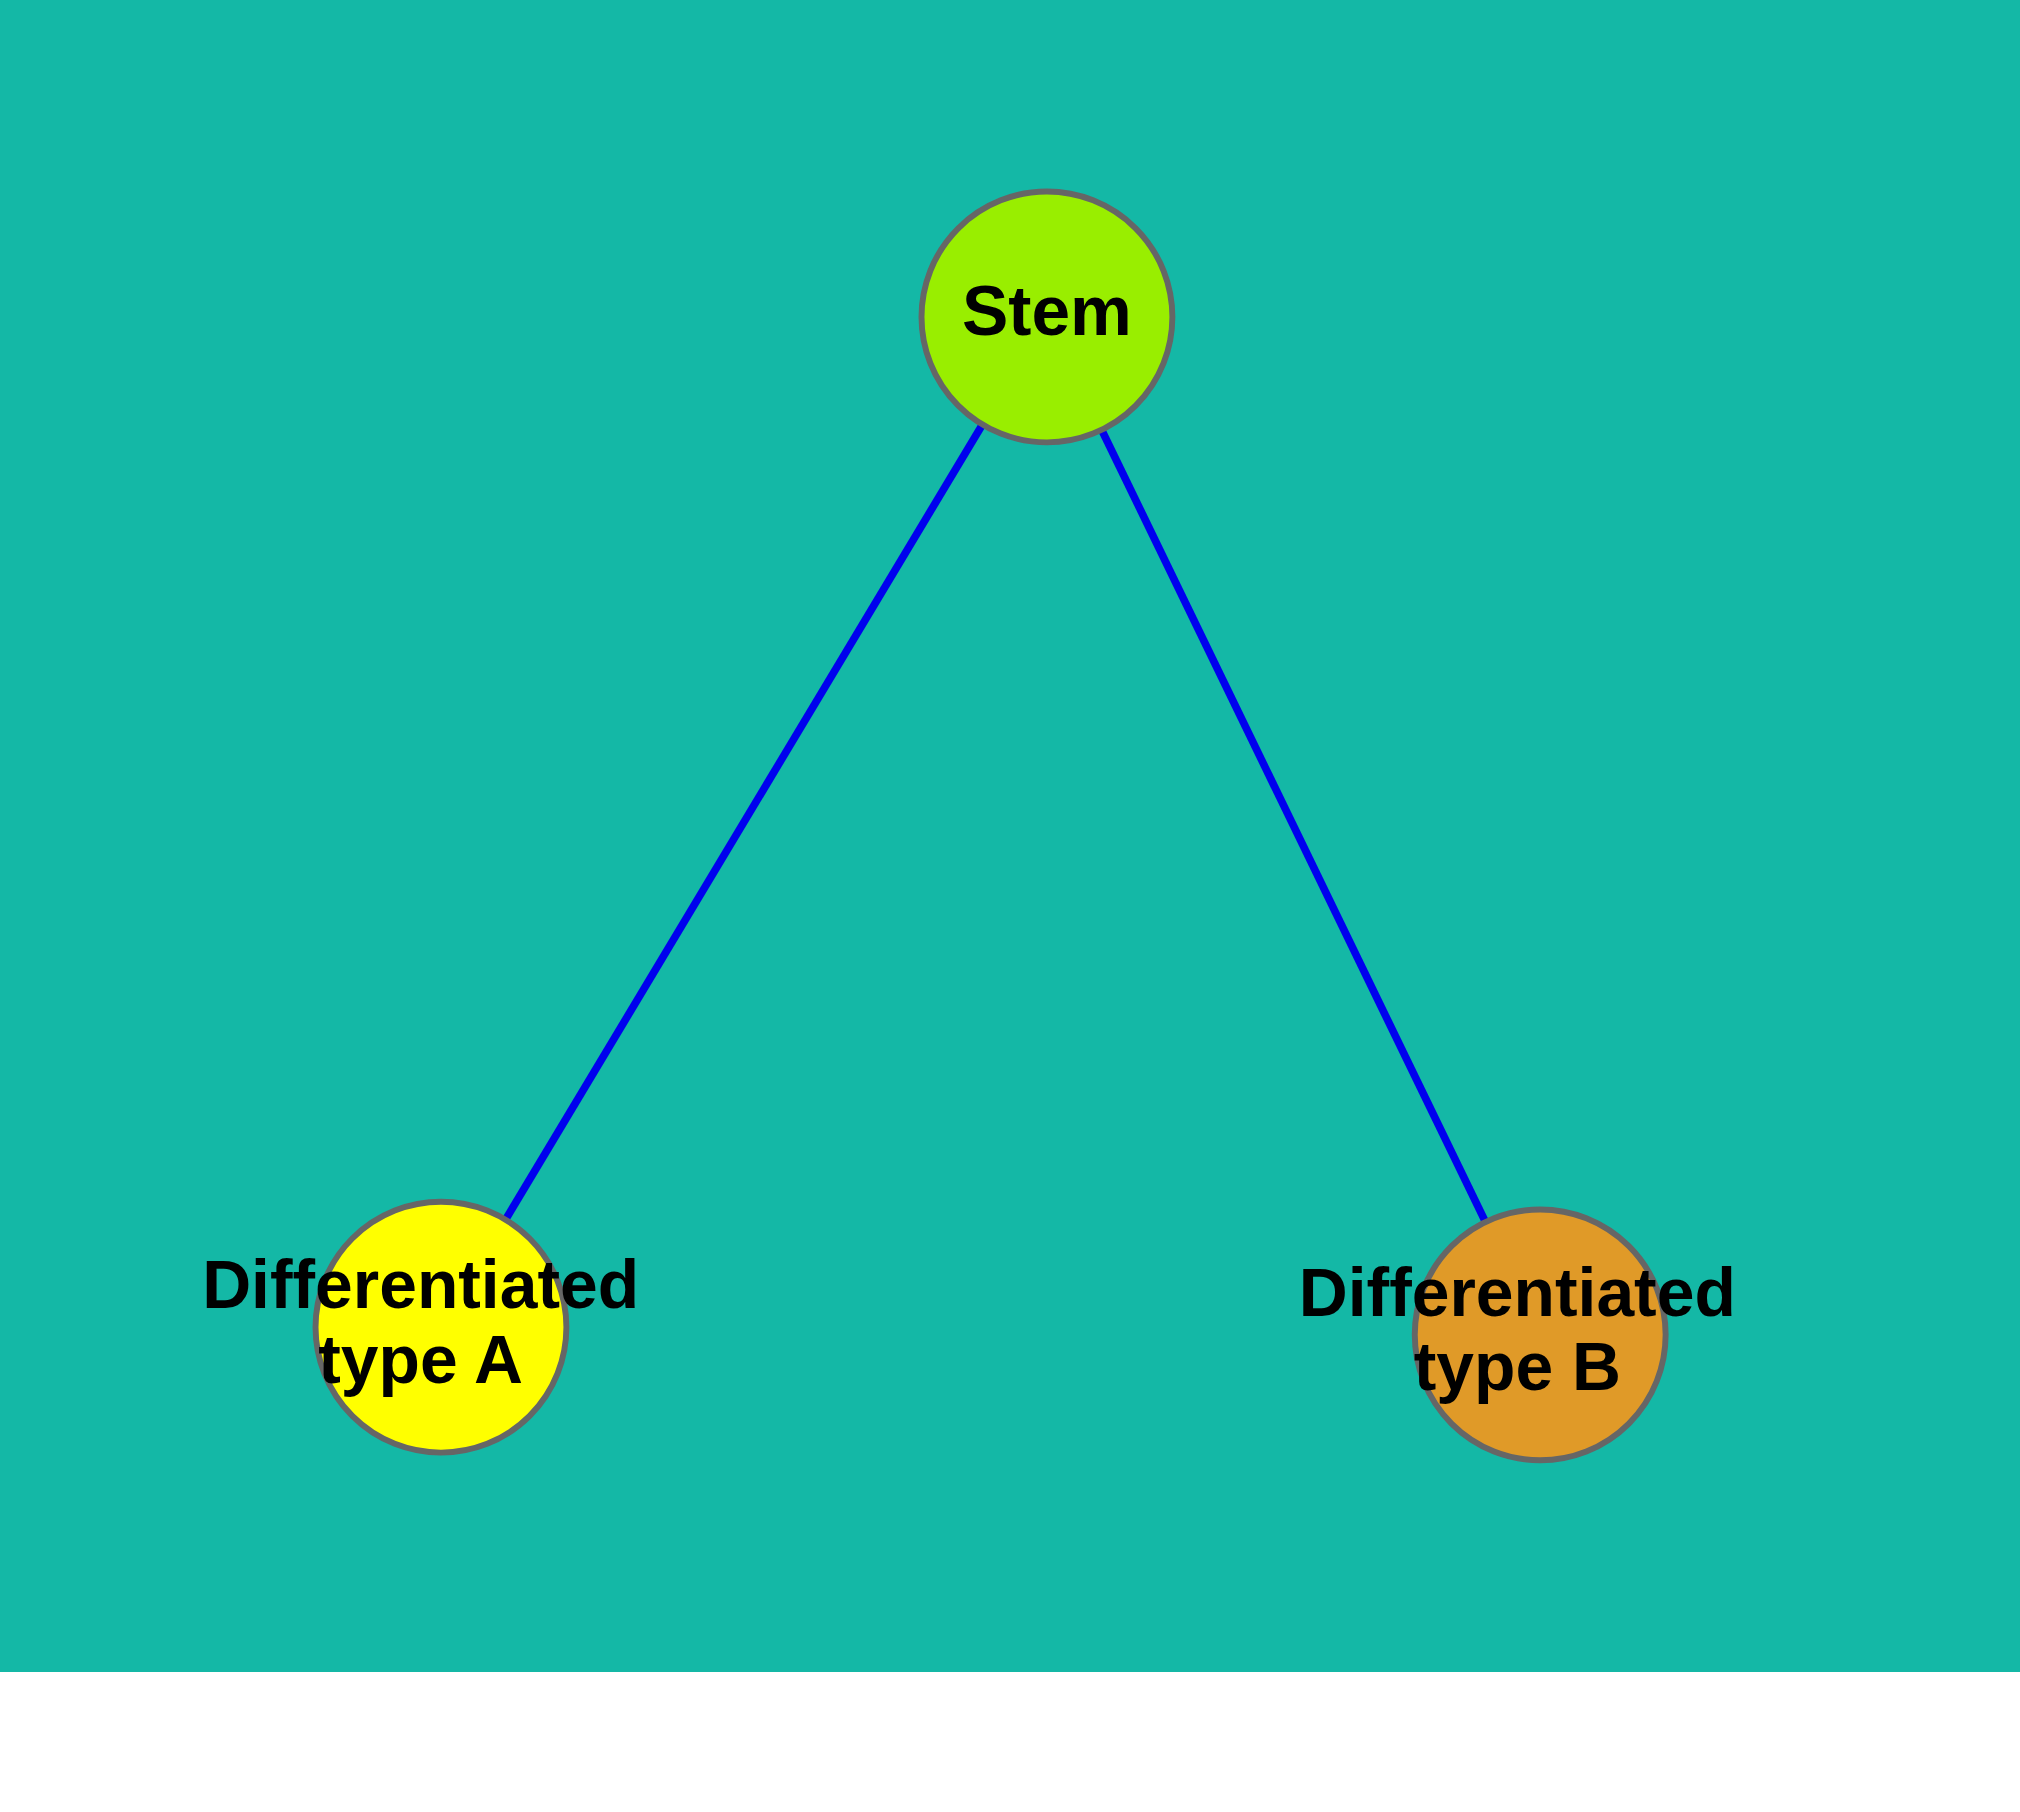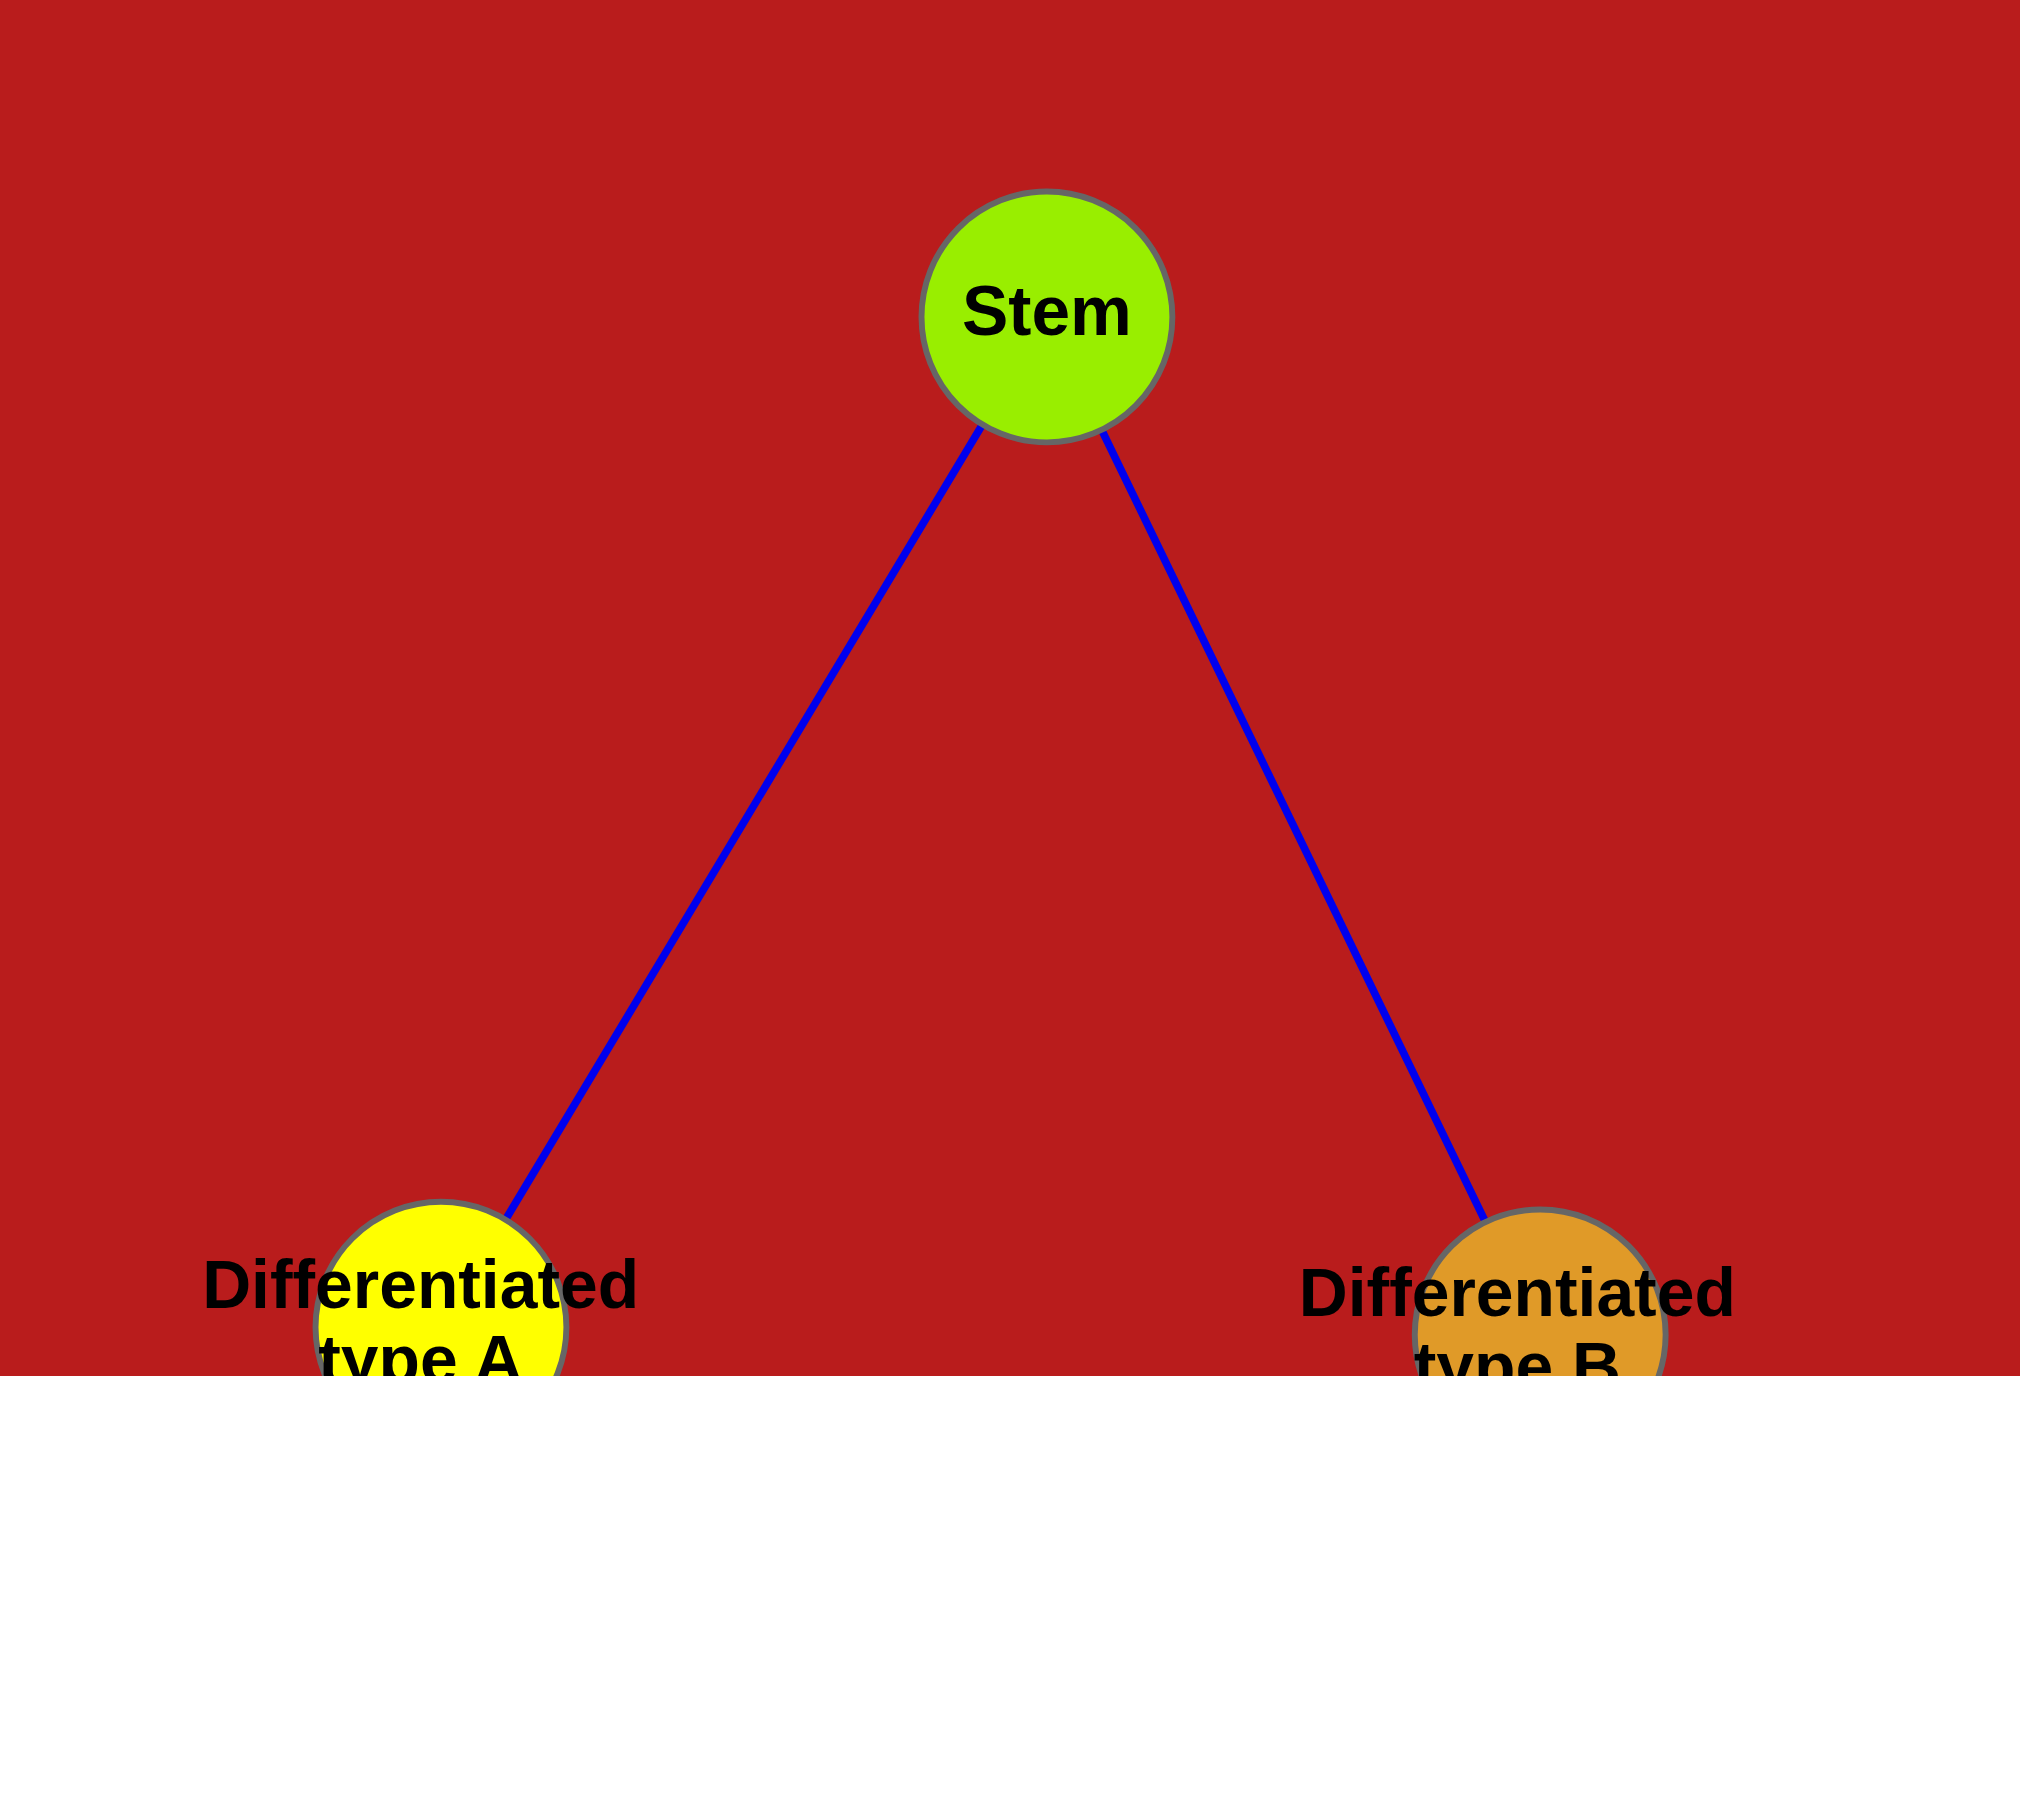--- a/index.html
+++ b/index.html
@@ -28,21 +28,21 @@
     font-weight: bold;
     fill: #000000;
     dominant-baseline: middle;
     text-anchor: middle;
     white-space: pre;
   }
 </style>
 </head>
 <body>
 
-<div id="canvas" style="width: 2021px; height: 1376px; background: #b91c1c;">
+<div id="canvas" style="width: 2021px; height: 1672px; background: #14b8a6;">
   <svg id="graph-svg" viewBox="0 0 2384 2138" xmlns="http://www.w3.org/2000/svg">
     <g id="edge-layer">
         <line x1="1235" y1="374" x2="520" y2="1566" stroke="#0000ee" stroke-width="9" stroke-linecap="butt"></line>
         <line x1="1235" y1="374" x2="1817" y2="1575" stroke="#0000ee" stroke-width="9" stroke-linecap="butt"></line>
       </g>
     <g id="node-layer">
         <circle cx="1235" cy="374" r="148" fill="#99ee00" stroke="#666666" stroke-width="7"></circle>
         <circle cx="520" cy="1566" r="148" fill="#ffff00" stroke="#666666" stroke-width="7"></circle>
         <circle cx="1817" cy="1575" r="148" fill="#e09a28" stroke="#666666" stroke-width="7"></circle>
       </g>

